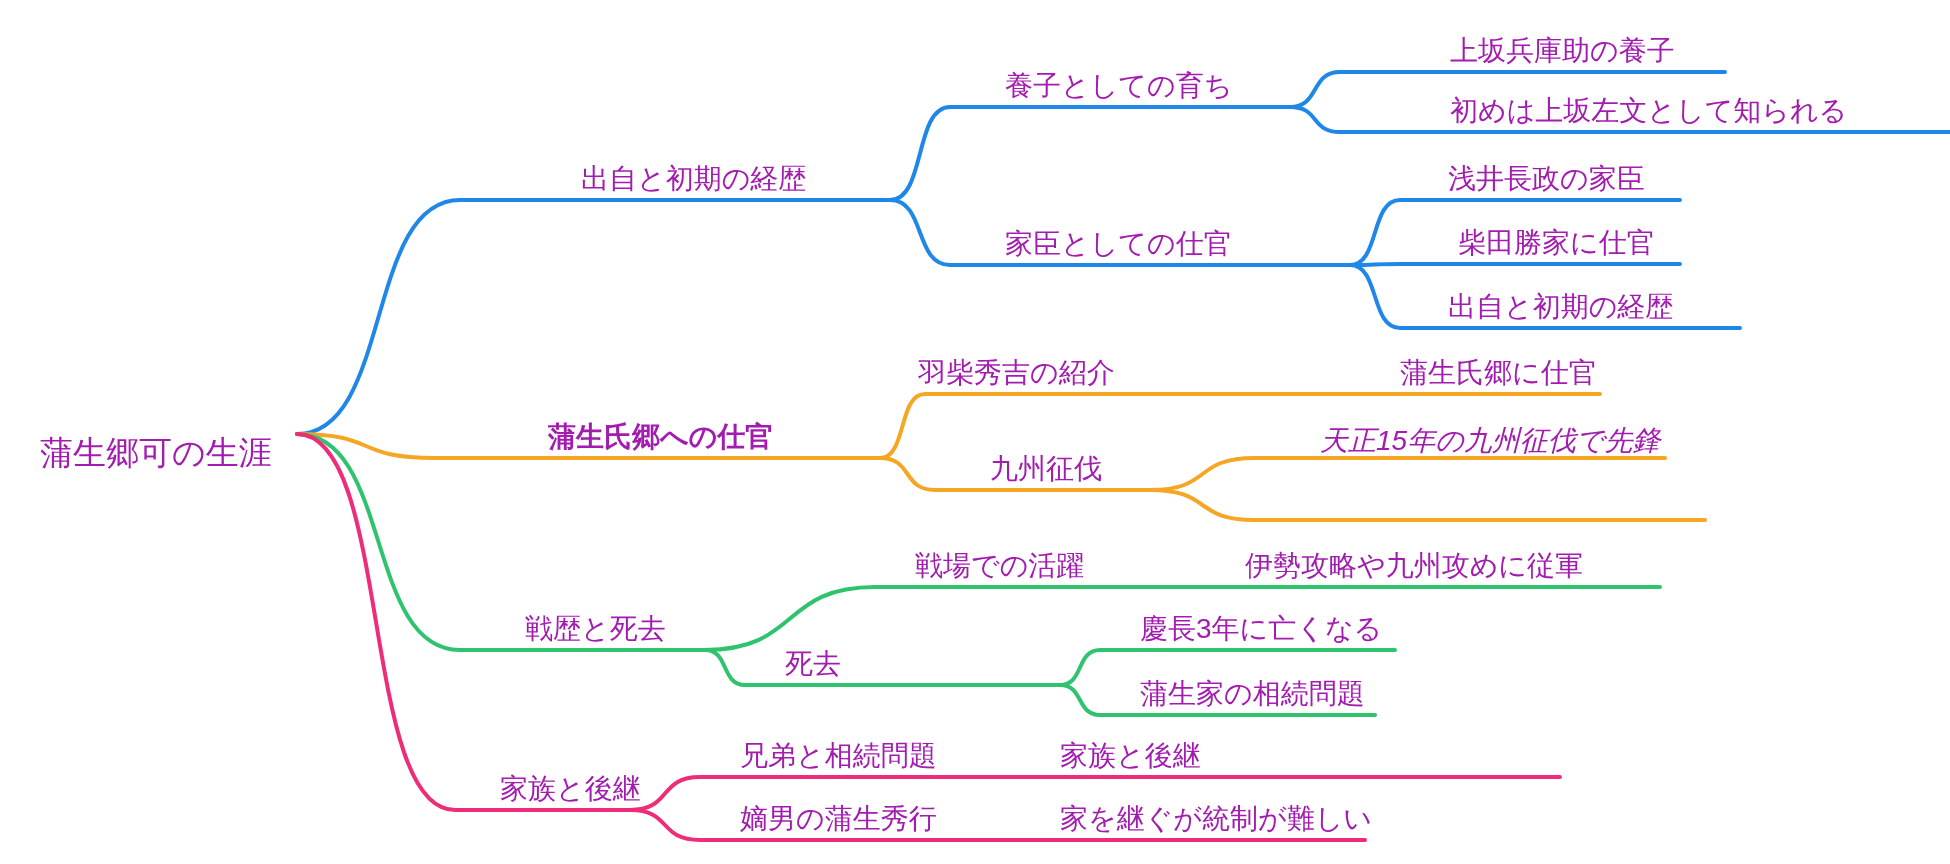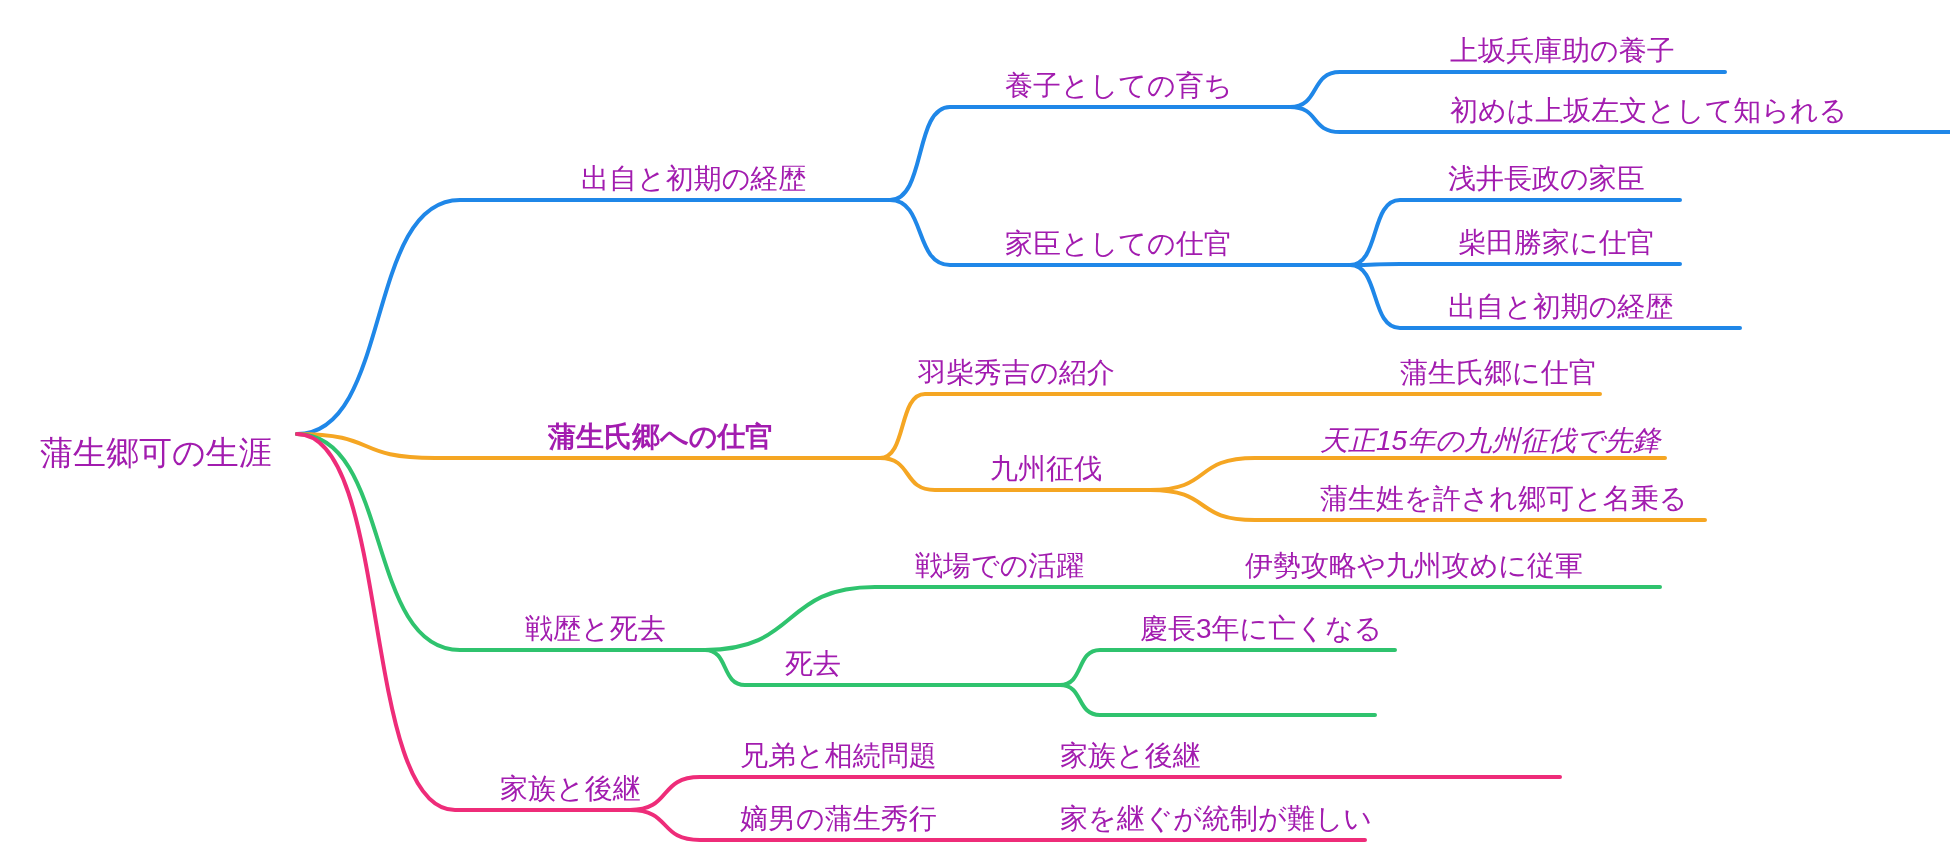--- a/index.html
+++ b/index.html
@@ -61,24 +61,24 @@
     <div class="node-label" style="left: 1450px; top: 93px;">初めは上坂左文として知られる</div>
     <div class="node-label" style="left: 1005px; top: 226px;">家臣としての仕官</div>
     <div class="node-label" style="left: 1448px; top: 161px;">浅井長政の家臣</div>
     <div class="node-label" style="left: 1448px; top: 225px; margin-left: 10px;">柴田勝家に仕官</div>
     <div class="node-label" style="left: 1448px; top: 289px;">出自と初期の経歴</div>
     <div class="node-label" style="left: 548px; top: 419px; font-weight: bold;">蒲生氏郷への仕官</div>
     <div class="node-label" style="left: 918px; top: 355px;">羽柴秀吉の紹介</div>
     <div class="node-label" style="left: 1400px; top: 355px;">蒲生氏郷に仕官</div>
     <div class="node-label" style="left: 990px; top: 451px;">九州征伐</div>
     <div class="node-label" style="left: 1320px; top: 423px; font-style: italic;">天正15年の九州征伐で先鋒</div>
-    <div class="node-label" style="left: 1320px; top: 481px;">蒲生姓を許され郷可と名乗る</div>
     <div class="node-label" style="left: 525px; top: 611px;">戦歴と死去</div>
     <div class="node-label" style="left: 915px; top: 548px;">戦場での活躍</div>
     <div class="node-label" style="left: 1245px; top: 548px;">伊勢攻略や九州攻めに従軍</div>
     <div class="node-label" style="left: 785px; top: 646px;">死去</div>
     <div class="node-label" style="left: 1140px; top: 611px;">慶長3年に亡くなる</div>
+    <div class="node-label" style="left: 1140px; top: 676px;">蒲生家の相続問題</div>
     <div class="node-label" style="left: 500px; top: 771px;">家族と後継</div>
     <div class="node-label" style="left: 740px; top: 738px;">兄弟と相続問題</div>
     <div class="node-label" style="left: 1060px; top: 738px;">家族と後継</div>
     <div class="node-label" style="left: 740px; top: 801px;">嫡男の蒲生秀行</div>
     <div class="node-label" style="left: 1060px; top: 801px;">家を継ぐが統制が難しい</div>
   </div>
 
 </body></html>

